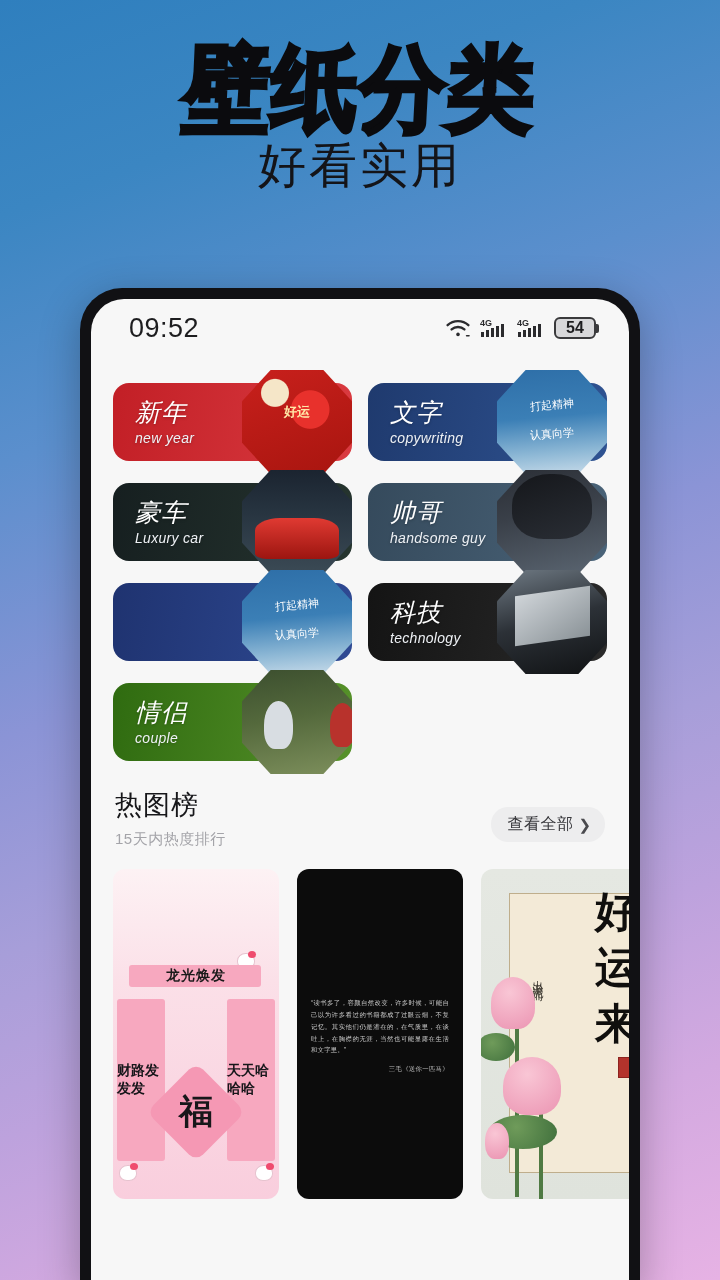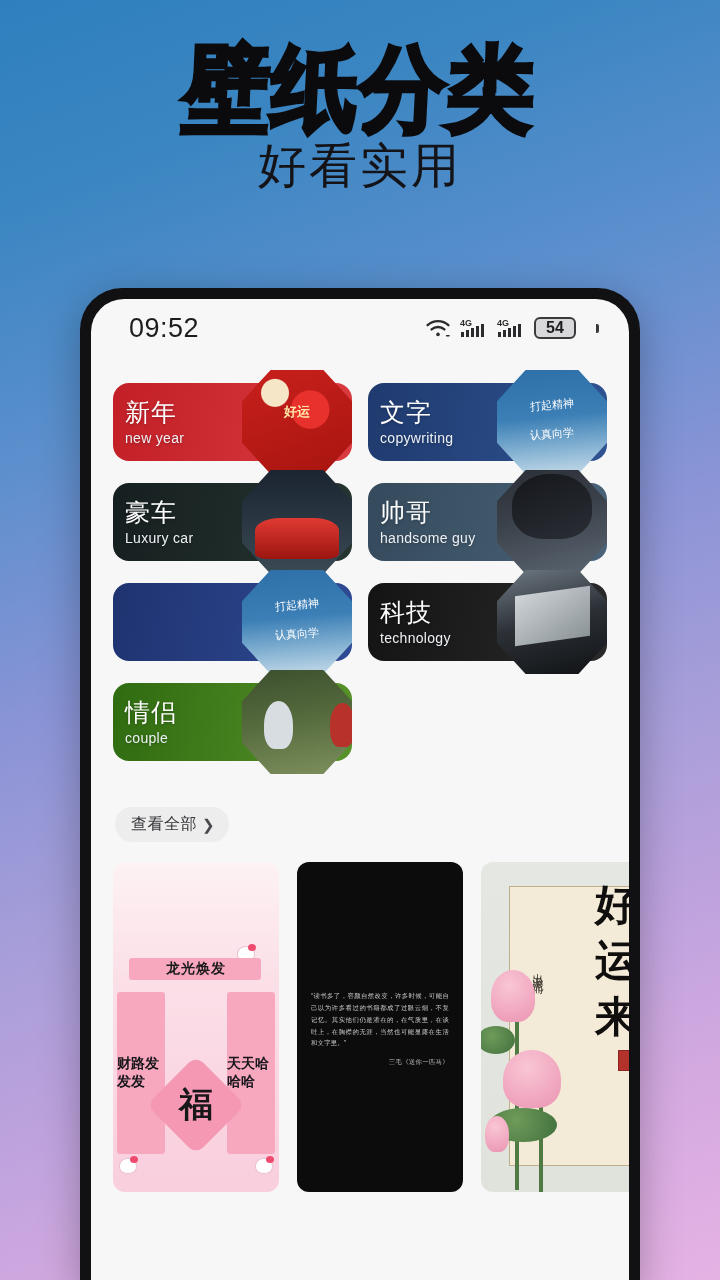--- a/index.html
+++ b/index.html
@@ -52,21 +52,21 @@
 
   
   .statusbar {
     height:58px; display:flex; align-items:center;
     justify-content:space-between; padding:0 30px 0 38px;
   }
   .clock { font-size:27px; font-weight:500; color:#1d1d1f; letter-spacing:.5px; }
   .status-icons { display:flex; align-items:center; gap:9px; }
   .status-icons svg { display:block; }
   .batt {
-    display:flex; align-items:center; gap:20px;
+    display:flex; align-items:center; gap:0;
   }
   .batt-body {
     border:2px solid #3a3a3c; border-radius:6px;
     height:22px; min-width:42px; padding:0 4px;
     display:flex; align-items:center; justify-content:center;
     background:#d8d8da;
   }
   .batt-num { font-size:16px; font-weight:600; color:#1d1d1f; line-height:1; }
   .batt-cap { width:3px; height:9px; background:#3a3a3c; border-radius:0 2px 2px 0; }
 
@@ -75,21 +75,21 @@
     padding:26px 22px 0 22px;
     display:grid; grid-template-columns:1fr 1fr; gap:22px 16px;
   }
   .cat-card {
     position:relative; height:78px; border-radius:16px;
     overflow:visible; display:flex; align-items:center;
   }
   .cat-bg {
     position:absolute; inset:0; border-radius:16px; overflow:hidden;
   }
-  .cat-text { position:relative; z-index:3; padding-left:12px; }
+  .cat-text { position:relative; z-index:3; padding-left:22px;font-style:italic; }
   .cat-cn { font-size:25px; color:#fff; font-weight:500; line-height:1.15; letter-spacing:1px;
             text-shadow:0 1px 3px rgba(0,0,0,.25); }
   .cat-en { font-size:14px; color:#eef1f5; margin-top:3px; letter-spacing:.3px;
             text-shadow:0 1px 3px rgba(0,0,0,.25); }
   .cat-thumb {
     position:absolute; right:0; top:-13px; width:110px; height:104px; z-index:2;
     clip-path: polygon(26% 0, 74% 0, 100% 30%, 100% 70%, 74% 100%, 26% 100%, 0 70%, 0 30%);
     overflow:hidden;
   }
   .cat-thumb .art { width:100%; height:100%; position:relative; }
@@ -347,20 +347,24 @@
             <div class="art art-couple"></div>
           </div>
         <div class="cat-text">
           <div class="cat-cn">情侣</div>
           <div class="cat-en">couple</div>
         </div>
       </div>
     </div>
 
     <div class="sec">
+      <div>
+        <div class="sec-title">热图榜</div>
+        <div class="sec-sub">15天内热度排行</div>
+      </div>
       <div class="see-all">
         <span class="see-all-label">查看全部</span>
         <span class="chev">❯</span>
       </div>
     </div>
 
     <div class="gallery">
 
       <div class="gal-item g-pink">
         <div class="kitty" style="left:124px; top:84px;"></div>

